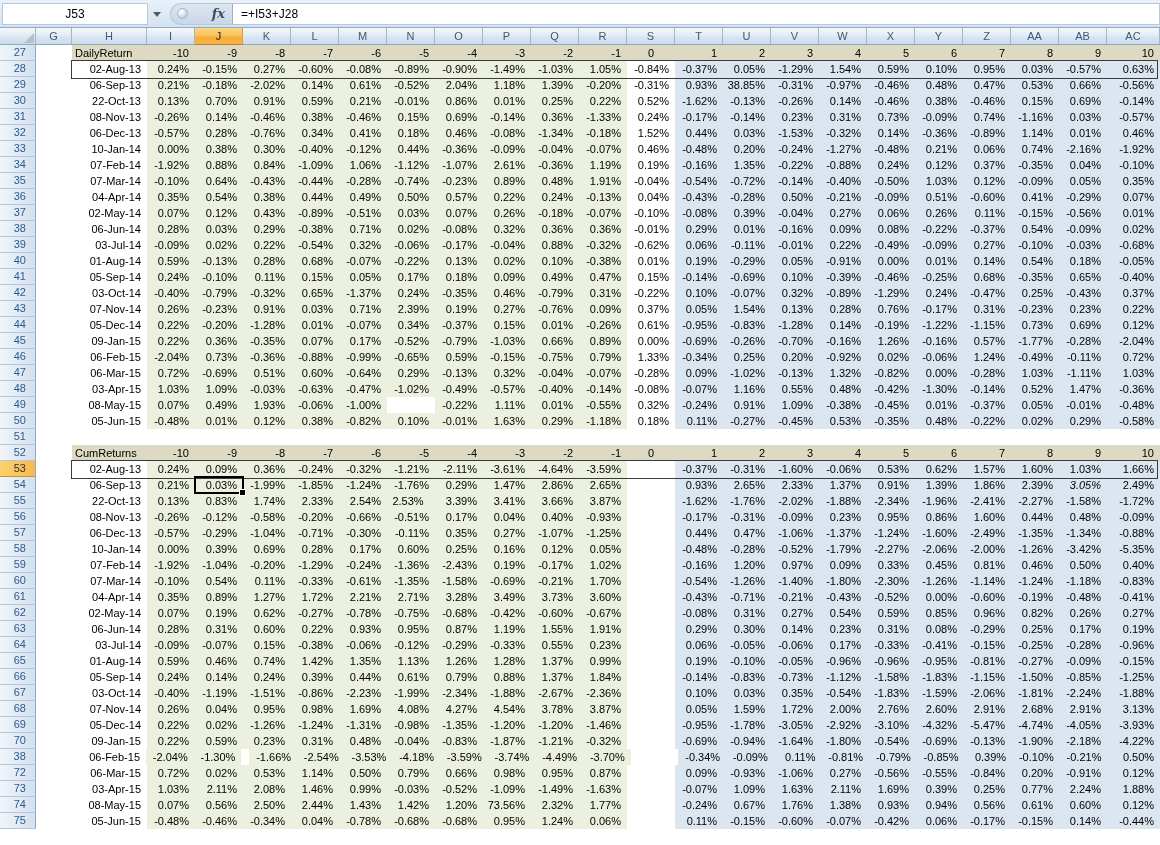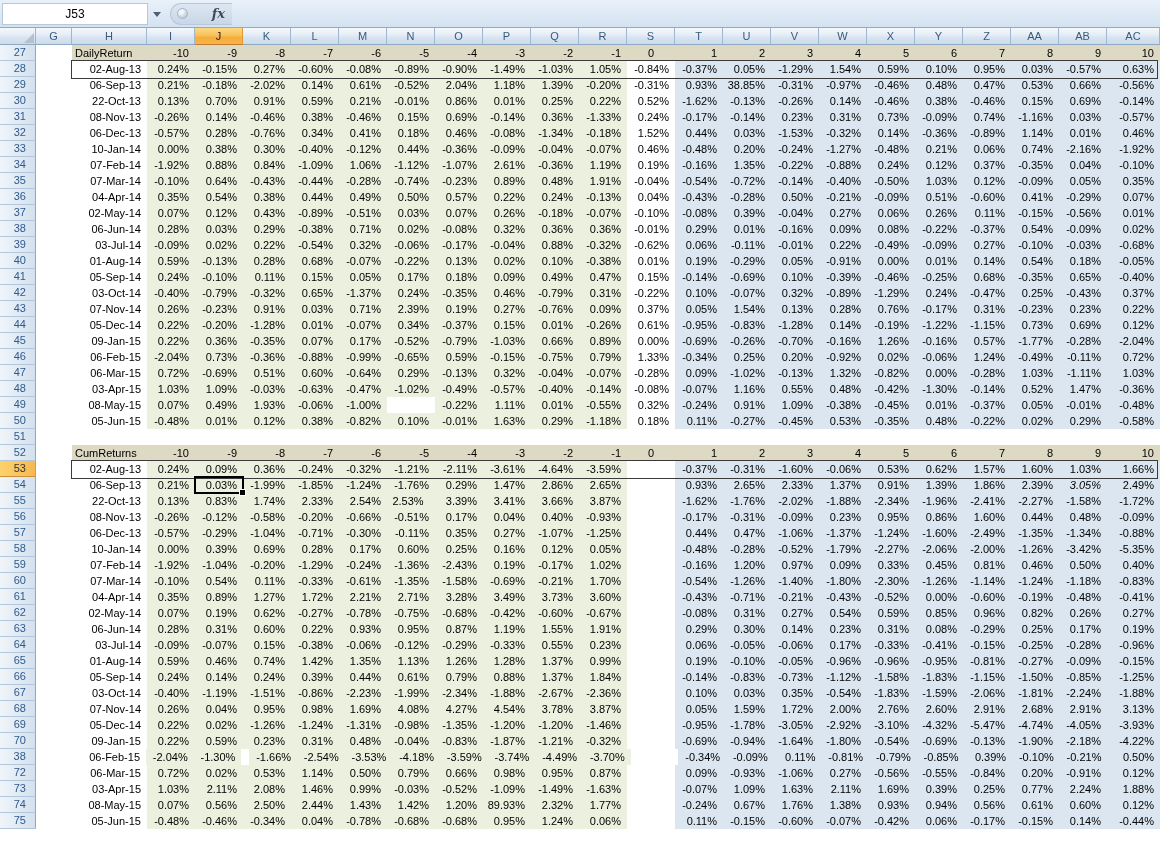--- a/index.html
+++ b/index.html
@@ -74,20 +74,21 @@
 <div class="app">
   <div class="fbar">
     <div class="namebox">
       <span>J53</span>
       <span class="nb-arrow"></span>
     </div>
     <div class="capsule">
       <span class="dot"></span>
       <span class="fx">fx</span>
     </div>
+    <div class="ffield">=+I53+J28</div>
   </div>
   <div id="colheaders" class="colheaders">
       <div class="corner">
         <div class="tri"></div>
       </div>
       <div class="colhdr" style="width: 36px;">G</div>
       <div class="colhdr" style="width: 75px;">H</div>
       <div class="colhdr" style="width: 48px;">I</div>
       <div class="colhdr selhdr" style="width: 48px;">J</div>
       <div class="colhdr" style="width: 48px;">K</div>
@@ -1315,21 +1316,21 @@
         <div class="rowhdr">74</div>
         <div class="c gcol"></div>
         <div class="c hcol">08-May-15</div>
         <div class="c green" style="width: 48px;">0.07%</div>
         <div class="c green" style="width: 48px;">0.56%</div>
         <div class="c green" style="width: 48px;">2.50%</div>
         <div class="c green" style="width: 48px;">2.44%</div>
         <div class="c green" style="width: 48px;">1.43%</div>
         <div class="c green" style="width: 48px;">1.42%</div>
         <div class="c green" style="width: 48px;">1.20%</div>
-        <div class="c green" style="width: 48px;">89.93%</div>
+        <div class="c green" style="width: 48px;">73.56%</div>
         <div class="c green" style="width: 48px;">2.32%</div>
         <div class="c green" style="width: 48px;">1.77%</div>
         <div class="c zero" style="width: 48px;"></div>
         <div class="c blue" style="width: 48px;">-0.24%</div>
         <div class="c blue" style="width: 48px;">0.67%</div>
         <div class="c blue" style="width: 48px;">1.76%</div>
         <div class="c blue" style="width: 48px;">1.38%</div>
         <div class="c blue" style="width: 48px;">0.93%</div>
         <div class="c blue" style="width: 48px;">0.94%</div>
         <div class="c blue" style="width: 48px;">0.56%</div>

